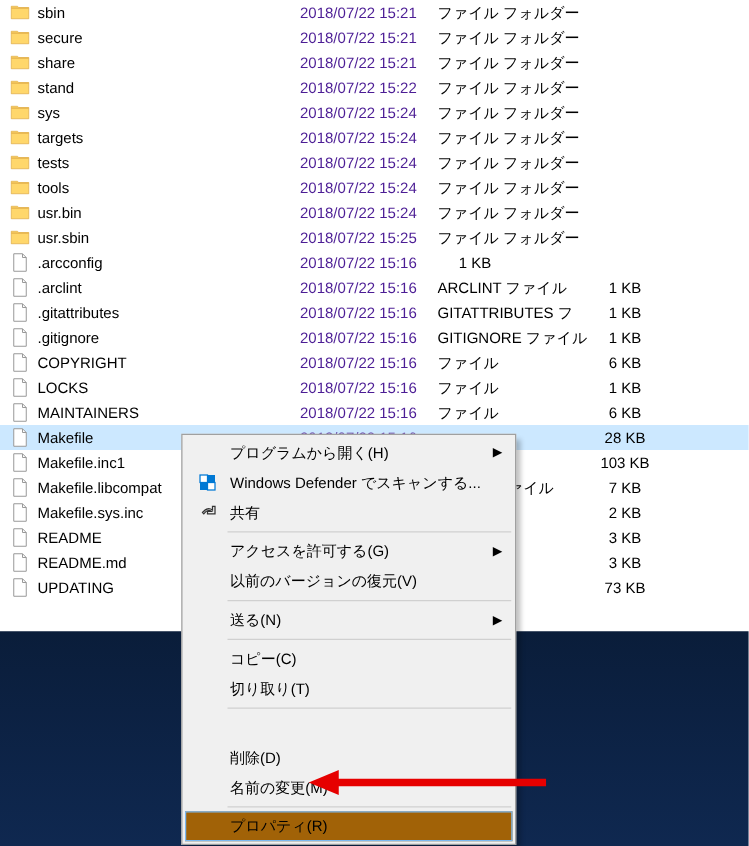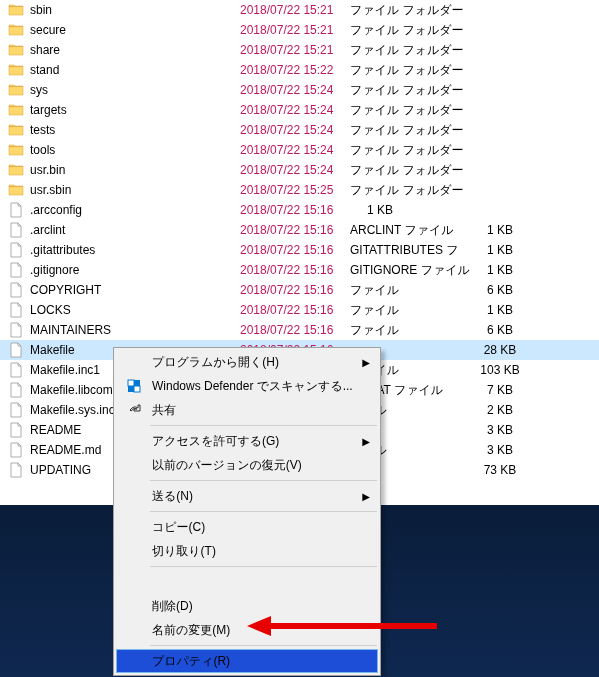--- a/index.html
+++ b/index.html
@@ -2,27 +2,27 @@
 <html><head>
 <meta charset="utf-8">
 <style>
 * { margin: 0; padding: 0; box-sizing: border-box; }
 body { font-family: "Yu Gothic UI", "Meiryo", sans-serif; font-size: 12px; background: #fff; width: 599px; height: 677px; overflow: hidden; position: relative; }
 .file-list { width: 100%; }
 .file-row { display: flex; align-items: center; height: 20px; padding: 0 4px 0 8px; white-space: nowrap; }
 .file-row.selected { background: #cce8ff; }
 .icon { width: 16px; height: 16px; margin-right: 6px; flex-shrink: 0; display: flex; align-items: center; justify-content: center; }
 .col-name { width: 232px; display: flex; align-items: center; overflow: hidden; }
-.col-date { width: 110px; color: #be185d; }
+.col-date { width: 110px; color: #4c1d95; }
 .col-type { width: 120px; color: #000; overflow: hidden; text-overflow: ellipsis; }
 .col-size { width: 60px; text-align: center; color: #000; }
 .dark-bar { position: absolute; left: 0; right: 0; top: 505px; bottom: 0; background: linear-gradient(to bottom, #0a1d3a, #0f2850); z-index: 0; }
-.context-menu { position: absolute; left: 113px; top: 347px; width: 268px; background: #f0f0f0; border: 1px solid #a0a0a0; box-shadow: 4px 4px 4px rgba(0,0,0,0.25); z-index: 10; font-size: 12px; padding: 2px; }
+.context-menu { position: absolute; left: 145px; top: 347px; width: 268px; background: #f0f0f0; border: 1px solid #a0a0a0; box-shadow: 4px 4px 4px rgba(0,0,0,0.25); z-index: 10; font-size: 12px; padding: 2px; }
 .menu-item { display: flex; align-items: center; height: 24px; padding: 0 20px 0 8px; position: relative; }
-.menu-item.hover { background: #1d4ed8; border: 1px solid #7cb8f0; padding: 0 19px 0 7px; }
+.menu-item.hover { background: #a16207; border: 1px solid #7cb8f0; padding: 0 19px 0 7px; }
 .menu-icon { width: 20px; height: 16px; display: flex; align-items: center; justify-content: center; margin-right: 8px; }
 .menu-sep { height: 1px; background: #d0d0d0; margin: 3px 1px 3px 34px; }
 .submenu-arrow { position: absolute; right: 8px; font-size: 10px; }
 .arrow-annotation { position: absolute; left: 247px; top: 614px; z-index: 20; }
 </style>
 </head>
 <body>
 
 <div class="file-list" id="file-list">
     <div class="file-row">

